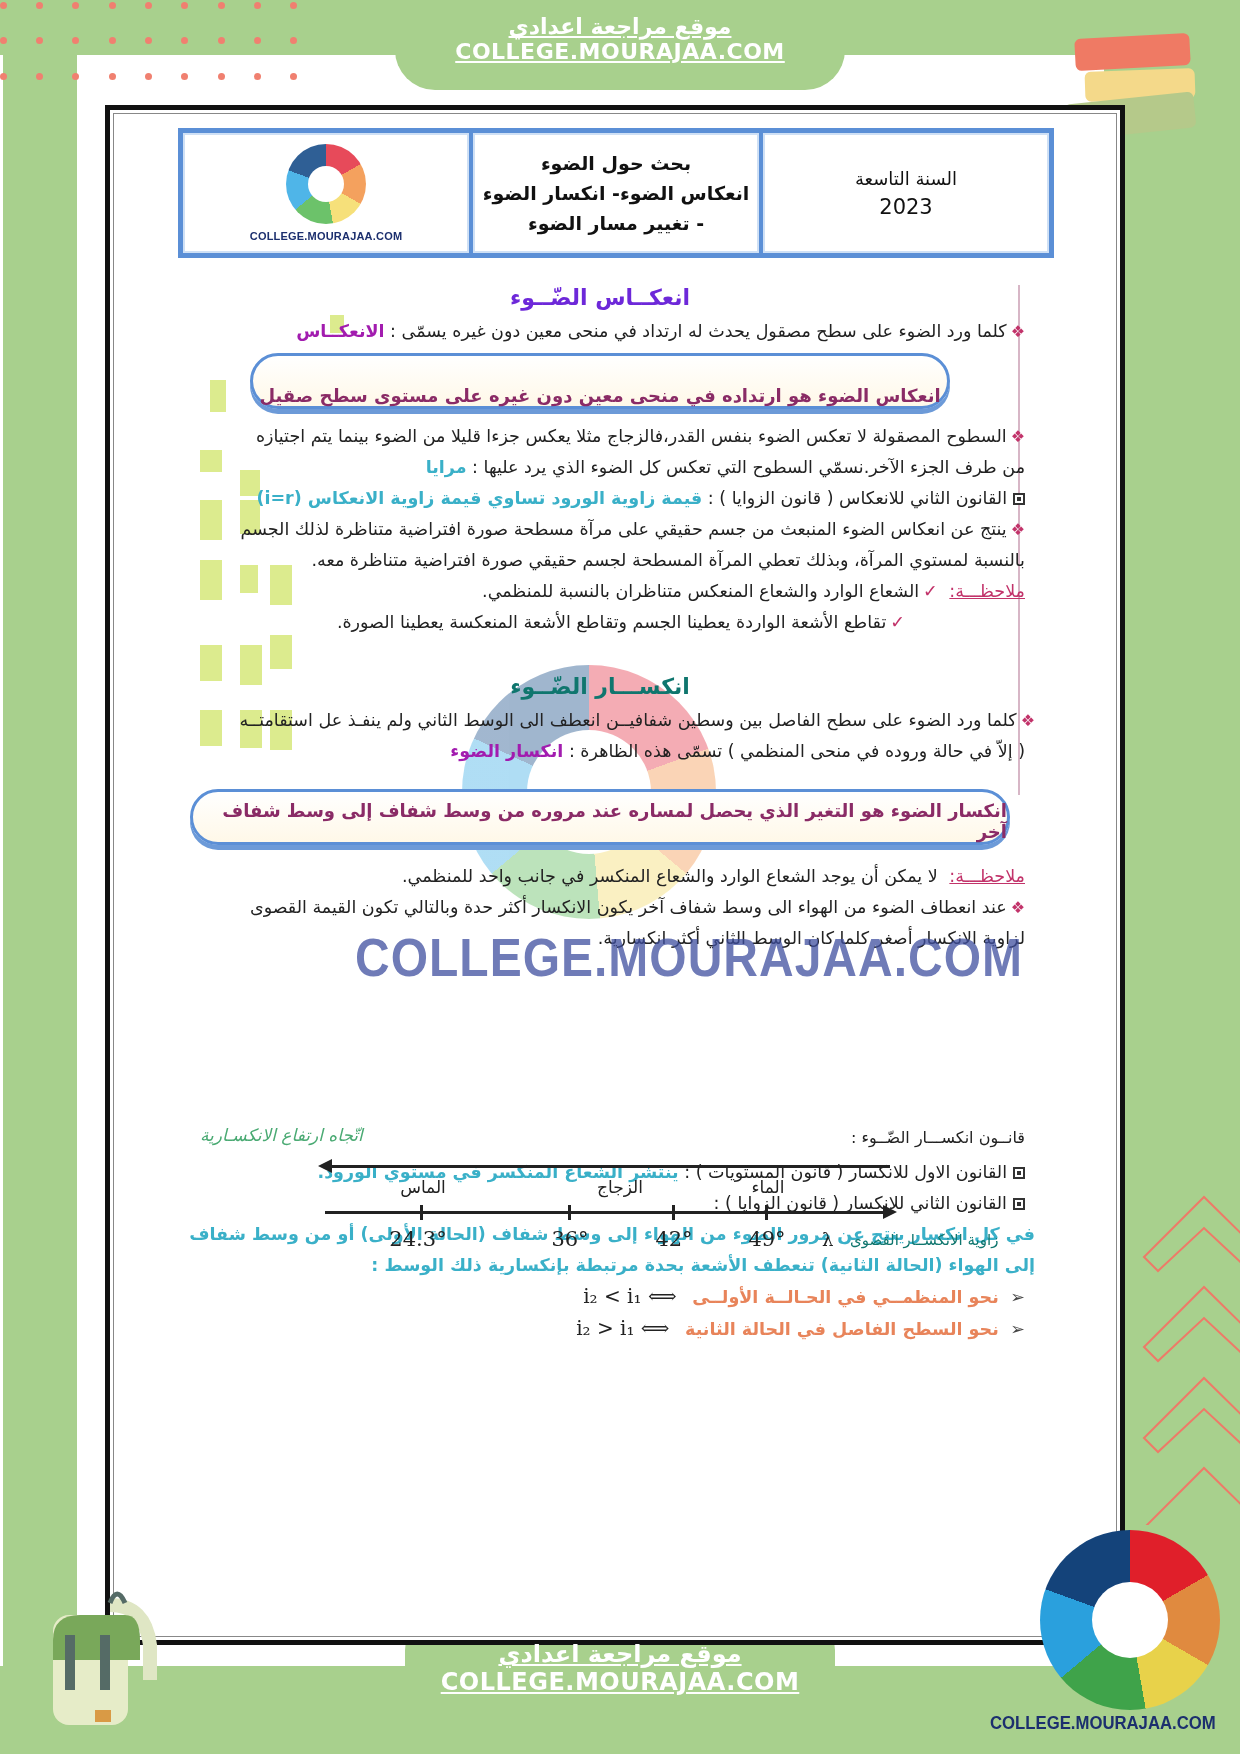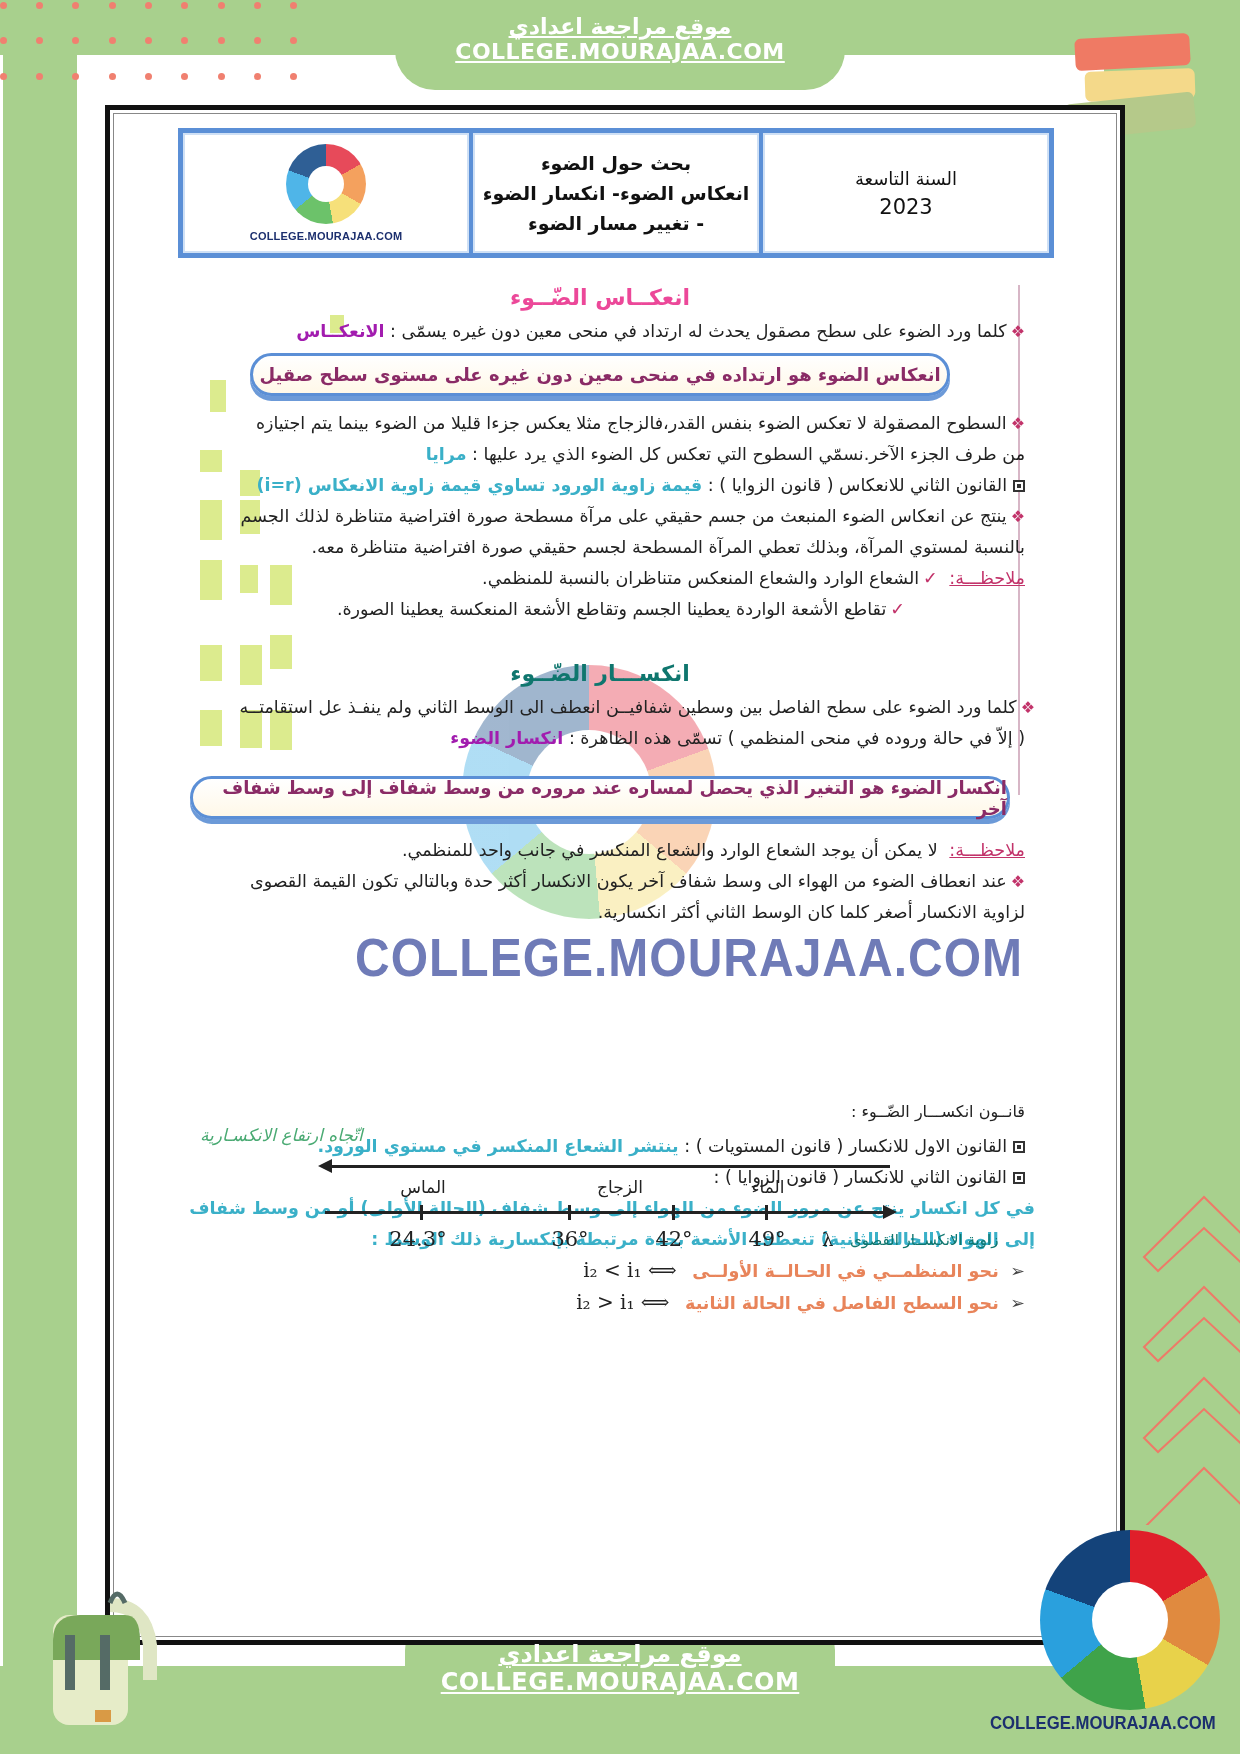--- a/index.html
+++ b/index.html
@@ -37,31 +37,31 @@
   .hc-year { font-family: "DejaVu Sans", sans-serif; font-size: 21px; color: #111; margin-top: 6px; }
   .logo-small { display: flex; flex-direction: column; align-items: center; }
   .logo-ring { width: 80px; height: 80px; border-radius: 50%; position: relative;
     background: conic-gradient(#e74a5a 0 60deg, #f4a15e 60deg 120deg, #f6e07a 120deg 170deg, #6cc26a 170deg 230deg, #4fb5e8 230deg 290deg, #2f5f95 290deg 360deg); }
   .logo-ring::after { content: ""; position: absolute; left: 22px; top: 22px; width: 36px; height: 36px; background: #fff; border-radius: 50%; }
   .logo-caption { font-family: "Liberation Sans", sans-serif; font-weight: bold; font-size: 11px; color: #1c2f6e; margin-top: 6px; letter-spacing: 0.2px; }
 
   
   .content { position: absolute; left: 175px; top: 285px; width: 850px; direction: rtl; font-family: "DejaVu Sans", sans-serif; color: #222; }
   .ar-line { font-size: 17.5px; line-height: 31px; text-align: right; white-space: nowrap; }
-  .section-title { text-align: center; font-size: 22px; font-weight: bold; color: #ec4899; margin-bottom: 6px; }
+  .section-title { text-align: center; font-size: 22px; font-weight: bold; color: #6d28d9; margin-bottom: 6px; }
   .bullet-diamond { color: #c2336a; font-size: 16px; margin-left: 4px; }
   .sq { display: inline-block; width: 12px; height: 12px; border: 2px solid #333; background: #fff; margin-left: 6px; vertical-align: middle; position: relative; }
   .sq::after { content: ""; position: absolute; left: 2px; top: 2px; width: 4px; height: 4px; background: #333; }
   .kw-pink { color: #a21caf; font-weight: bold; }
   .kw-teal { color: #3ab0c8; font-weight: bold; }
   .kw-orange { color: #e8845a; font-weight: bold; margin-top: 21px; }
   .note-label { color: #c2336a; text-decoration: underline; margin-left: 6px; }
   .check { color: #c2336a; margin-left: 4px; }
 
-  .def-pill { margin: 6px auto; height: 43px; border: 3px solid #5b8fd6; border-radius: 40px; display: flex; align-items: center; justify-content: center; background: linear-gradient(#ffffff, #fff8e8); box-shadow: 0 5px 0 #6c9ad8; }
+  .def-pill { margin: 6px auto; height: 56px; border: 3px solid #5b8fd6; border-radius: 40px; display: flex; align-items: flex-end; justify-content: center; background: linear-gradient(#ffffff, #fff8e8); box-shadow: 0 5px 0 #6c9ad8; }
   .def-pill span { color: #8a2b66; font-weight: bold; font-size: 18px; }
 
   .green-squares { position: absolute; left: 200px; top: 300px; width: 120px; height: 470px; }
   .gsq { position: absolute; background: #d6e87a; opacity: 0.85; }
 
   .scan-panel { position: absolute; left: 190px; top: 285px; width: 830px; height: 510px; border-right: 2px solid #d7b6c6; }
 
   
   .watermark-ring { position: absolute; left: 462px; top: 665px; width: 254px; height: 254px; border-radius: 50%; opacity: 0.45;
     background: conic-gradient(#e74a5a 0 70deg, #f4a15e 70deg 130deg, #f6e07a 130deg 175deg, #6cc26a 175deg 230deg, #4fb5e8 230deg 295deg, #2f5f95 295deg 360deg); }

